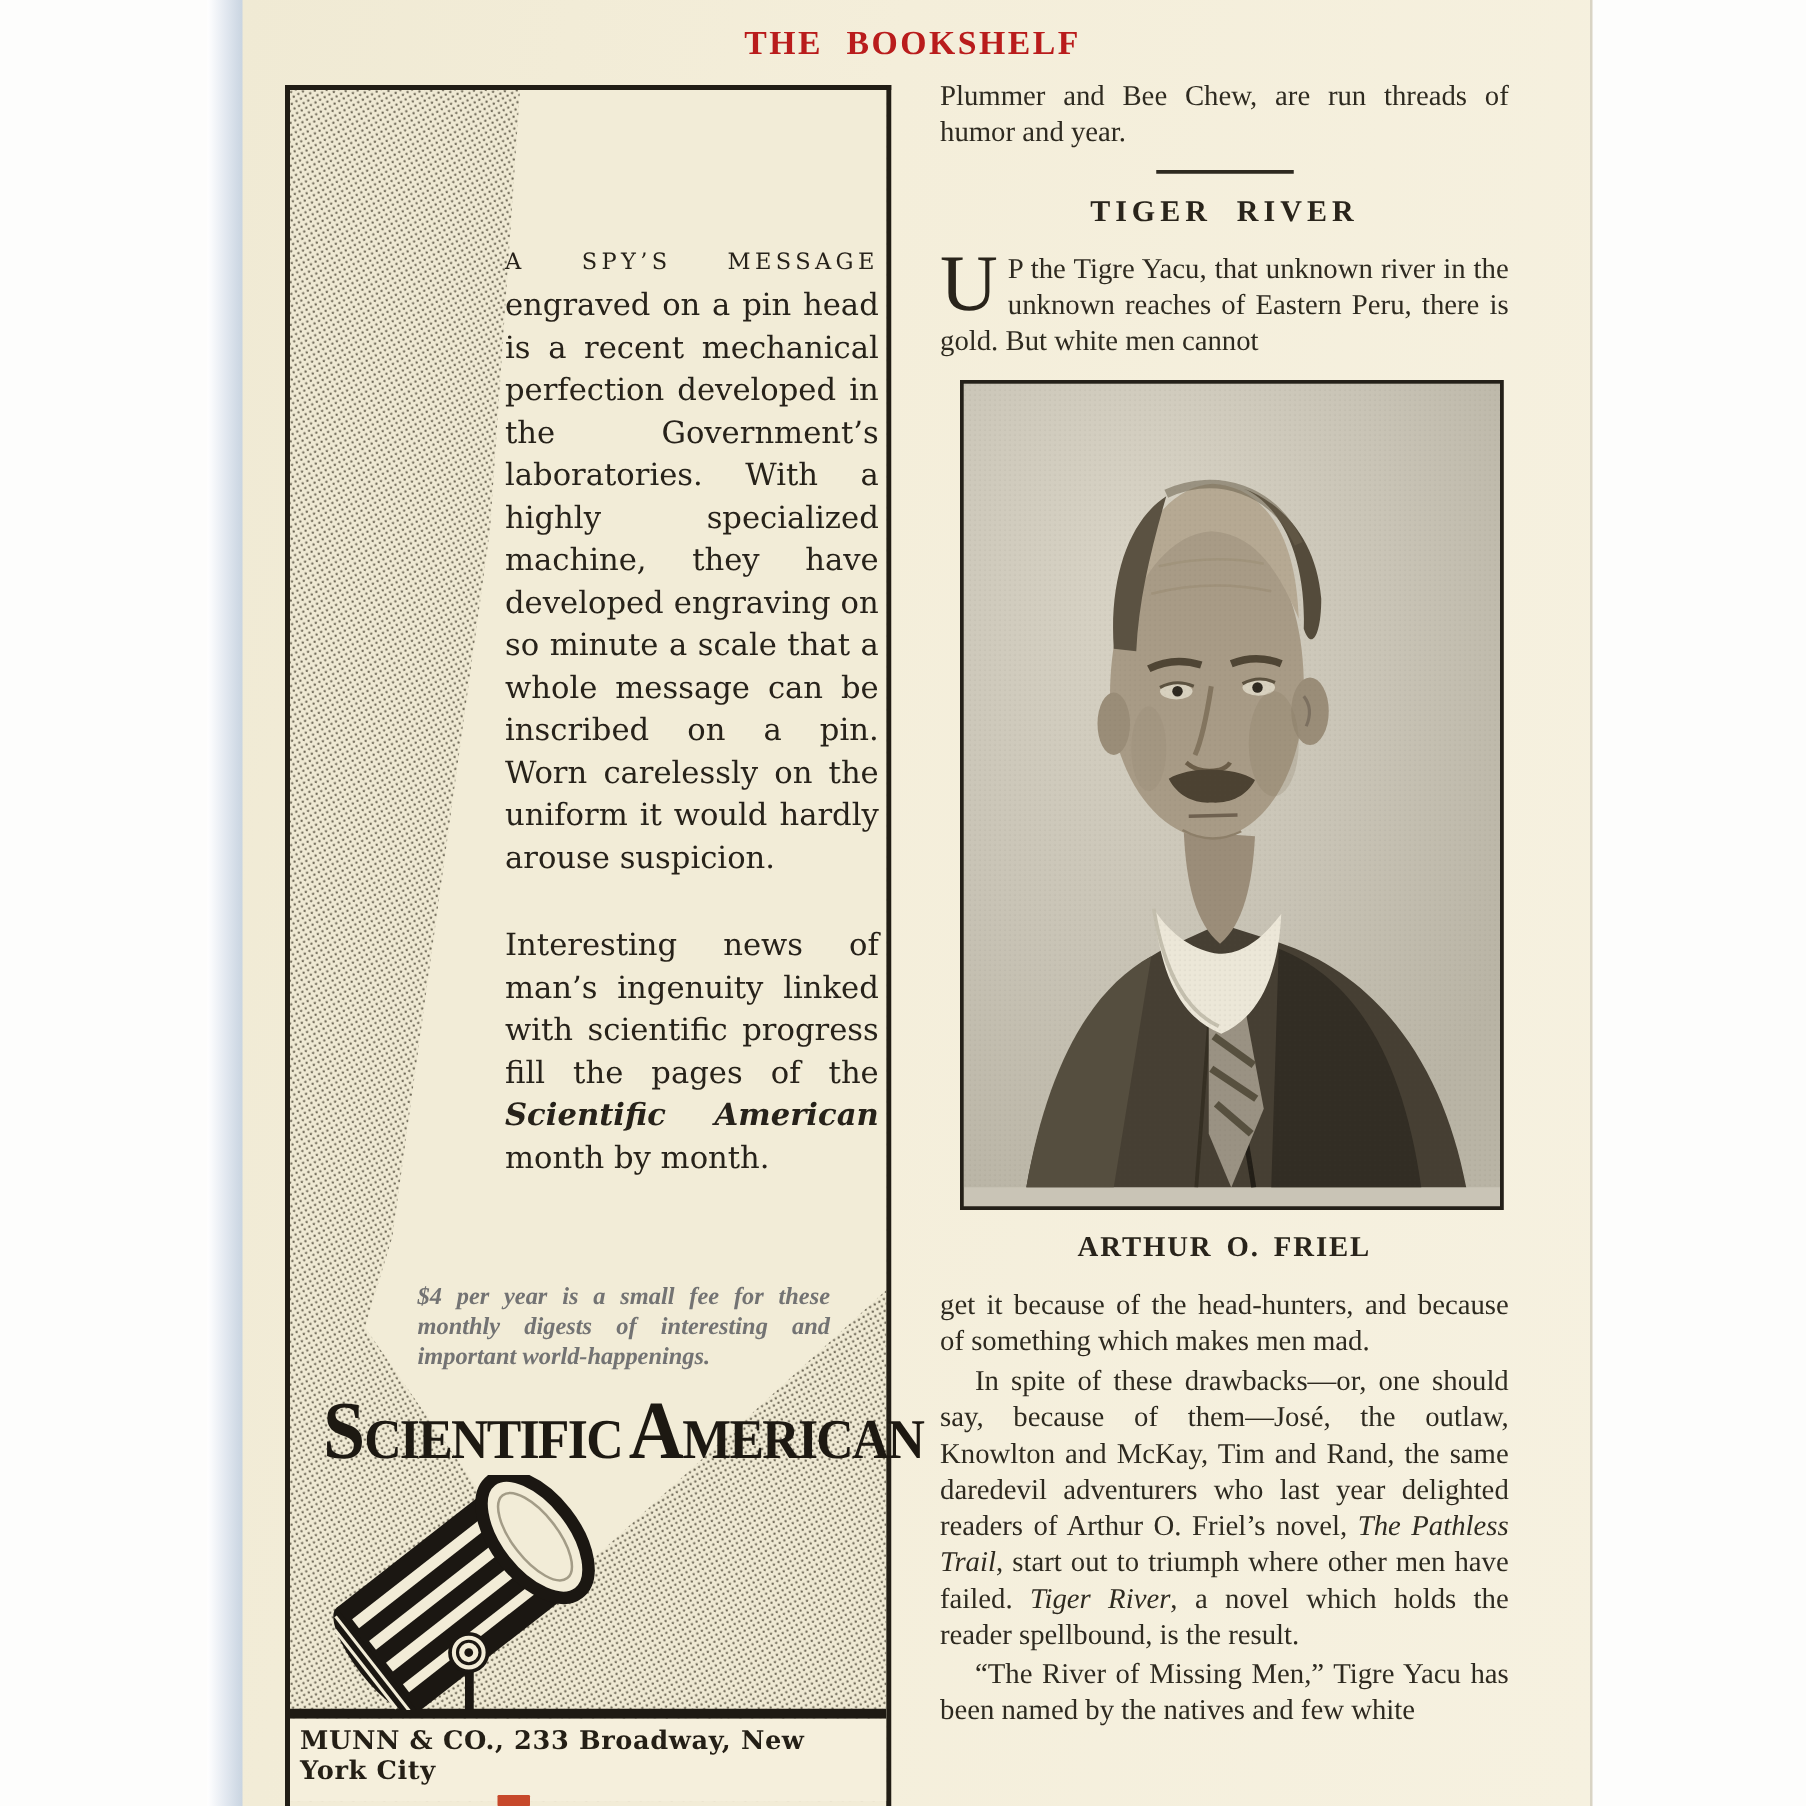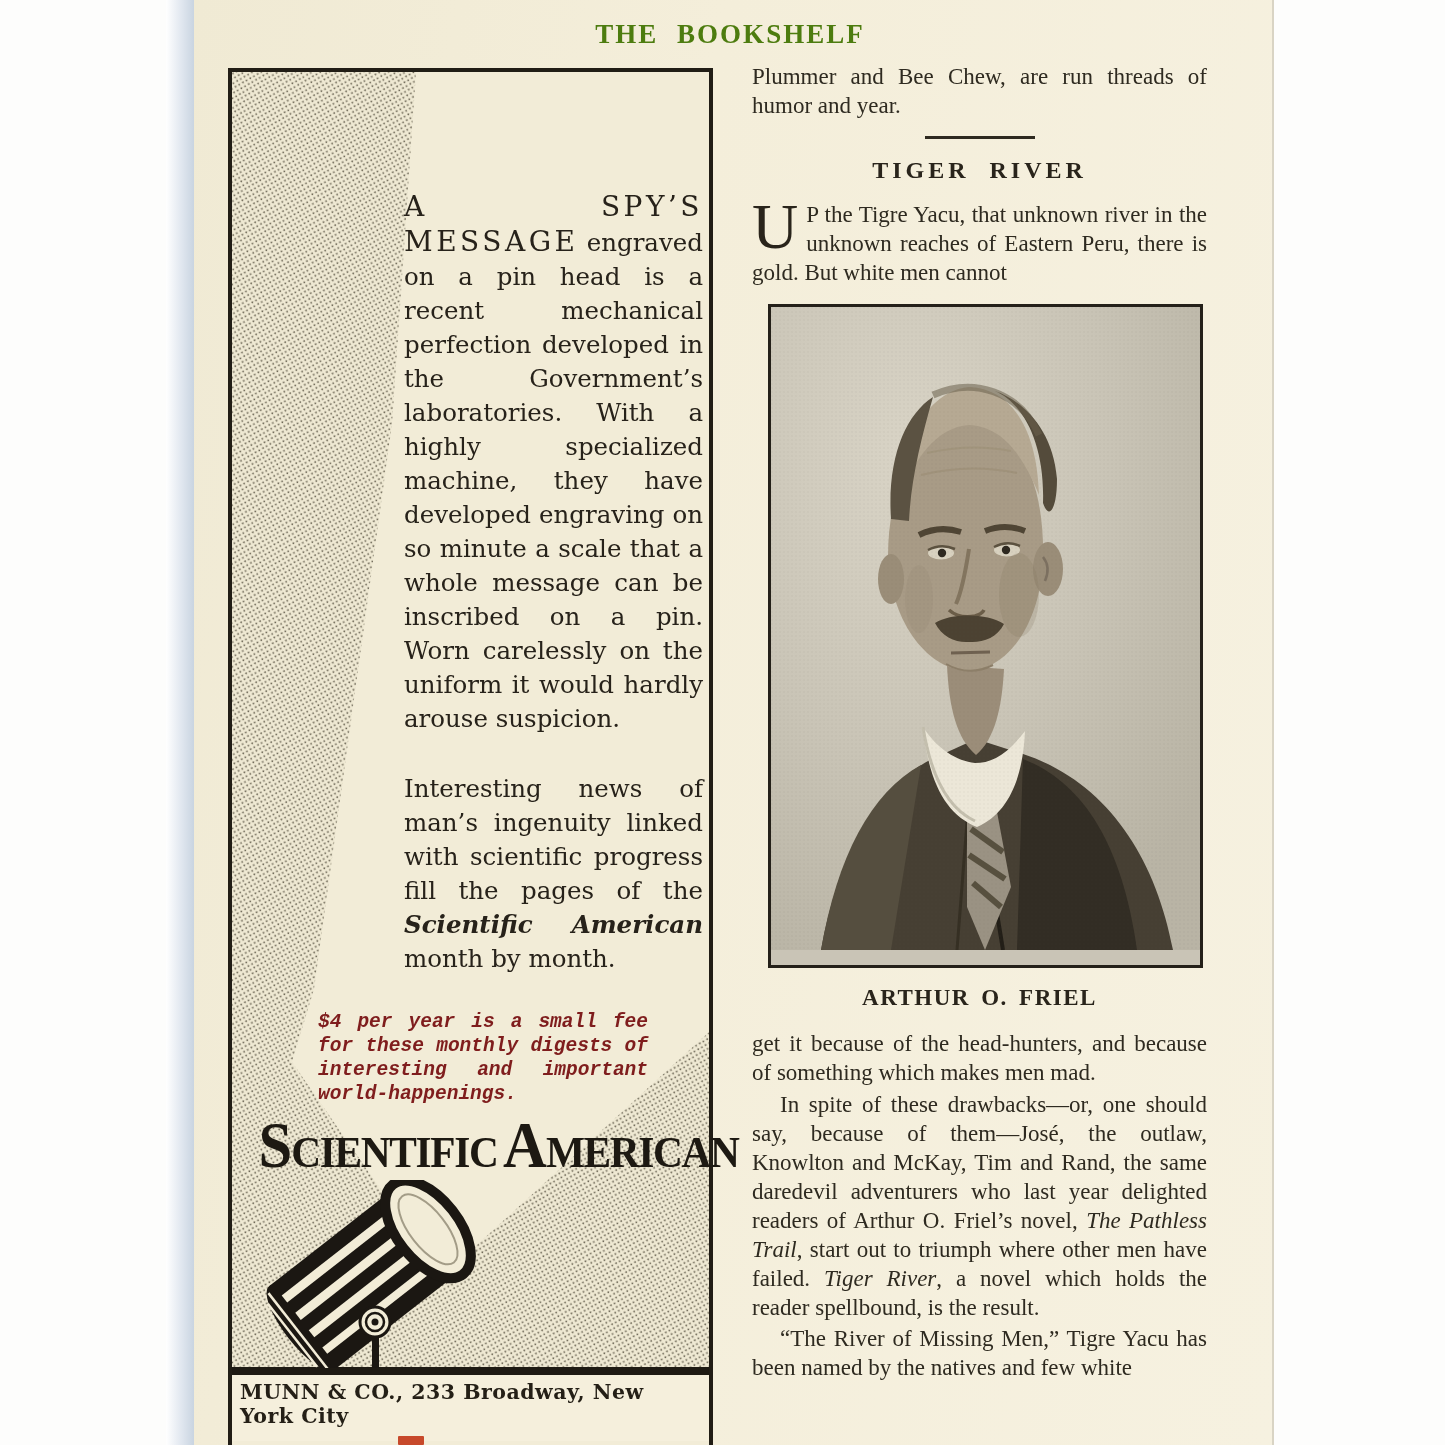--- a/index.html
+++ b/index.html
@@ -8,36 +8,36 @@
 
   
   #edge-strip{position:absolute;left:166px;top:0;width:42px;height:1445px;
       background:linear-gradient(90deg,#ffffff 0%,#e2e8f0 35%,#c6d2df 70%,#dfe0d4 100%);}
   #sheet{position:absolute;left:194px;top:0;width:1078px;height:1445px;
       background:linear-gradient(100deg,#f0ead4 0%,#f4eeda 40%,#f6f1e0 100%);
       border-right:2px solid #d9d4c4;}
 
   
   .masthead{position:absolute;left:480px;top:1px;width:500px;text-align:center;
-      font-size:27px;font-weight:bold;letter-spacing:2px;word-spacing:10px;color:#4d7c0f;}
+      font-size:27px;font-weight:bold;letter-spacing:2px;word-spacing:10px;color:#b91c1c;}
 
   
   #ad{position:absolute;left:228px;top:68px;width:485px;height:1377px;
       border:4px solid #211d15;border-bottom:none;box-sizing:border-box;background:#f2ecd7;}
   #ad .ad-bg{position:absolute;left:0;top:0;width:477px;height:1369px;}
   #ad-copy{position:absolute;left:172px;top:118px;width:299px;
       font-family:"DejaVu Serif",serif;font-size:24.5px;line-height:34px;
       text-align:justify;color:#27221a;}
   #ad-copy p{margin:0;}
   #ad-copy .p2{margin-top:36px;}
-  .ad-head{font-size:28px;letter-spacing:3.5px;word-spacing:5px;font-weight:500;margin-top:23px;}
+  .ad-head{font-size:18px;letter-spacing:3.5px;word-spacing:5px;font-weight:500;margin-top:23px;}
   .brand{font-weight:bold;font-style:italic;}
-  .ad-note{position:absolute;left:86px;top:938px;width:330px;margin:0;
-      font-family:Liberation Mono, monospace;font-weight:bold;font-style:italic;
-      font-size:19.5px;line-height:24px;text-align:justify;color:#7f1d1d;}
+  .ad-note{position:absolute;left:86px;top:938px;width:330px;margin:16px;
+      font-family:Liberation Serif, serif;font-weight:bold;font-style:italic;
+      font-size:19.5px;line-height:24px;text-align:justify;color:#737373;}
   .ad-logo{position:absolute;left:8px;top:1030px;width:461px;text-align:center;
       white-space:nowrap;transform:scaleX(.92);transform-origin:50% 50%;
       font-family:"Liberation Serif",serif;font-weight:bold;color:#1d1912;line-height:86px;}
   .lg-cap{font-size:66px;letter-spacing:-1px;}
   .lg-rest{font-size:45px;letter-spacing:-1.5px;}
   .lg-gap{display:inline-block;width:6px;}
   .drum-svg{position:absolute;left:4px;top:1108px;width:280px;height:188px;}
   .ad-footer{position:absolute;left:0;top:1305px;width:477px;padding:3px 6px 0 8px;
       box-sizing:border-box;font-family:"DejaVu Serif",serif;color:#241f16;}
   .ad-footer .f1,.ad-footer .f2{font-weight:bold;font-size:20.5px;line-height:24px;letter-spacing:.5px;}

